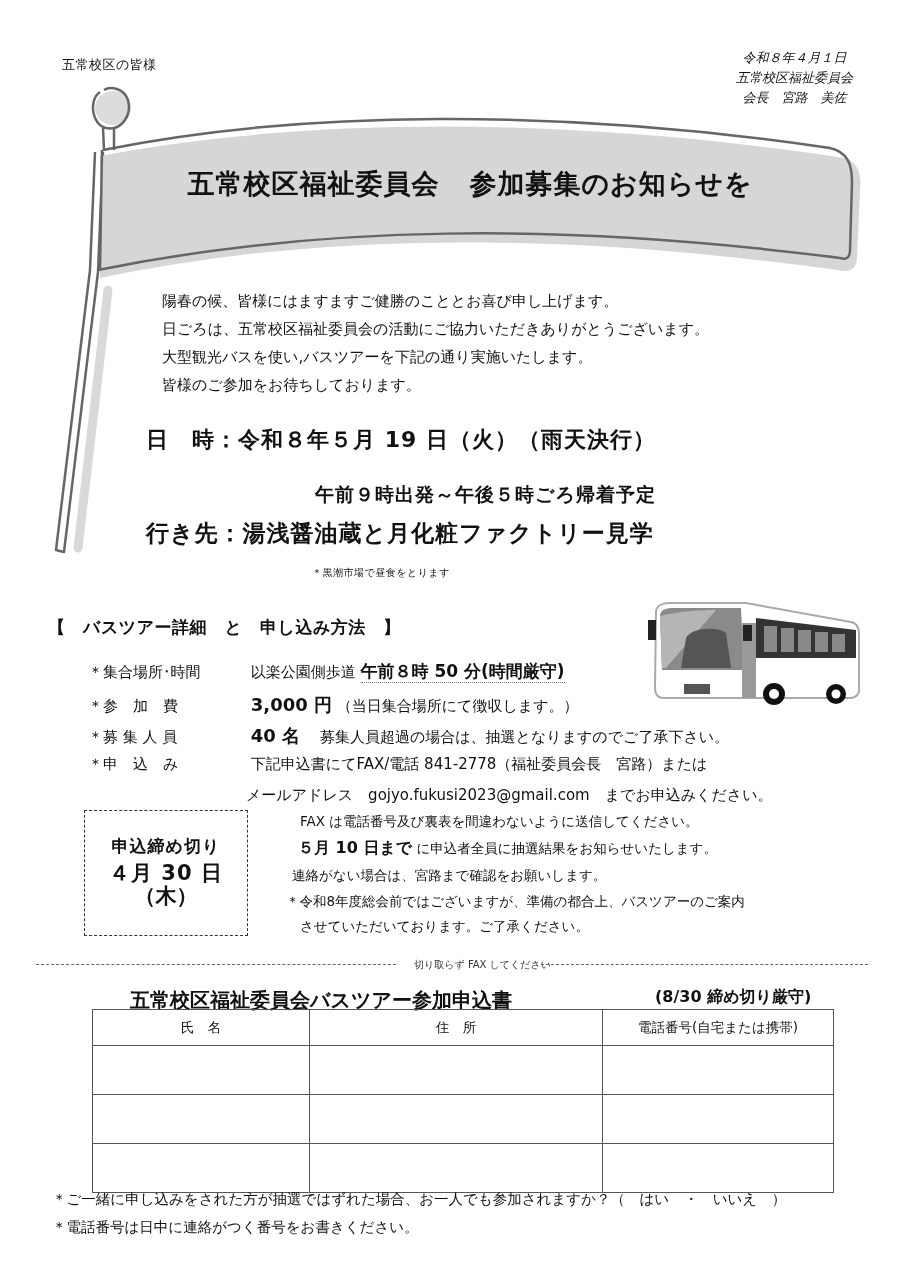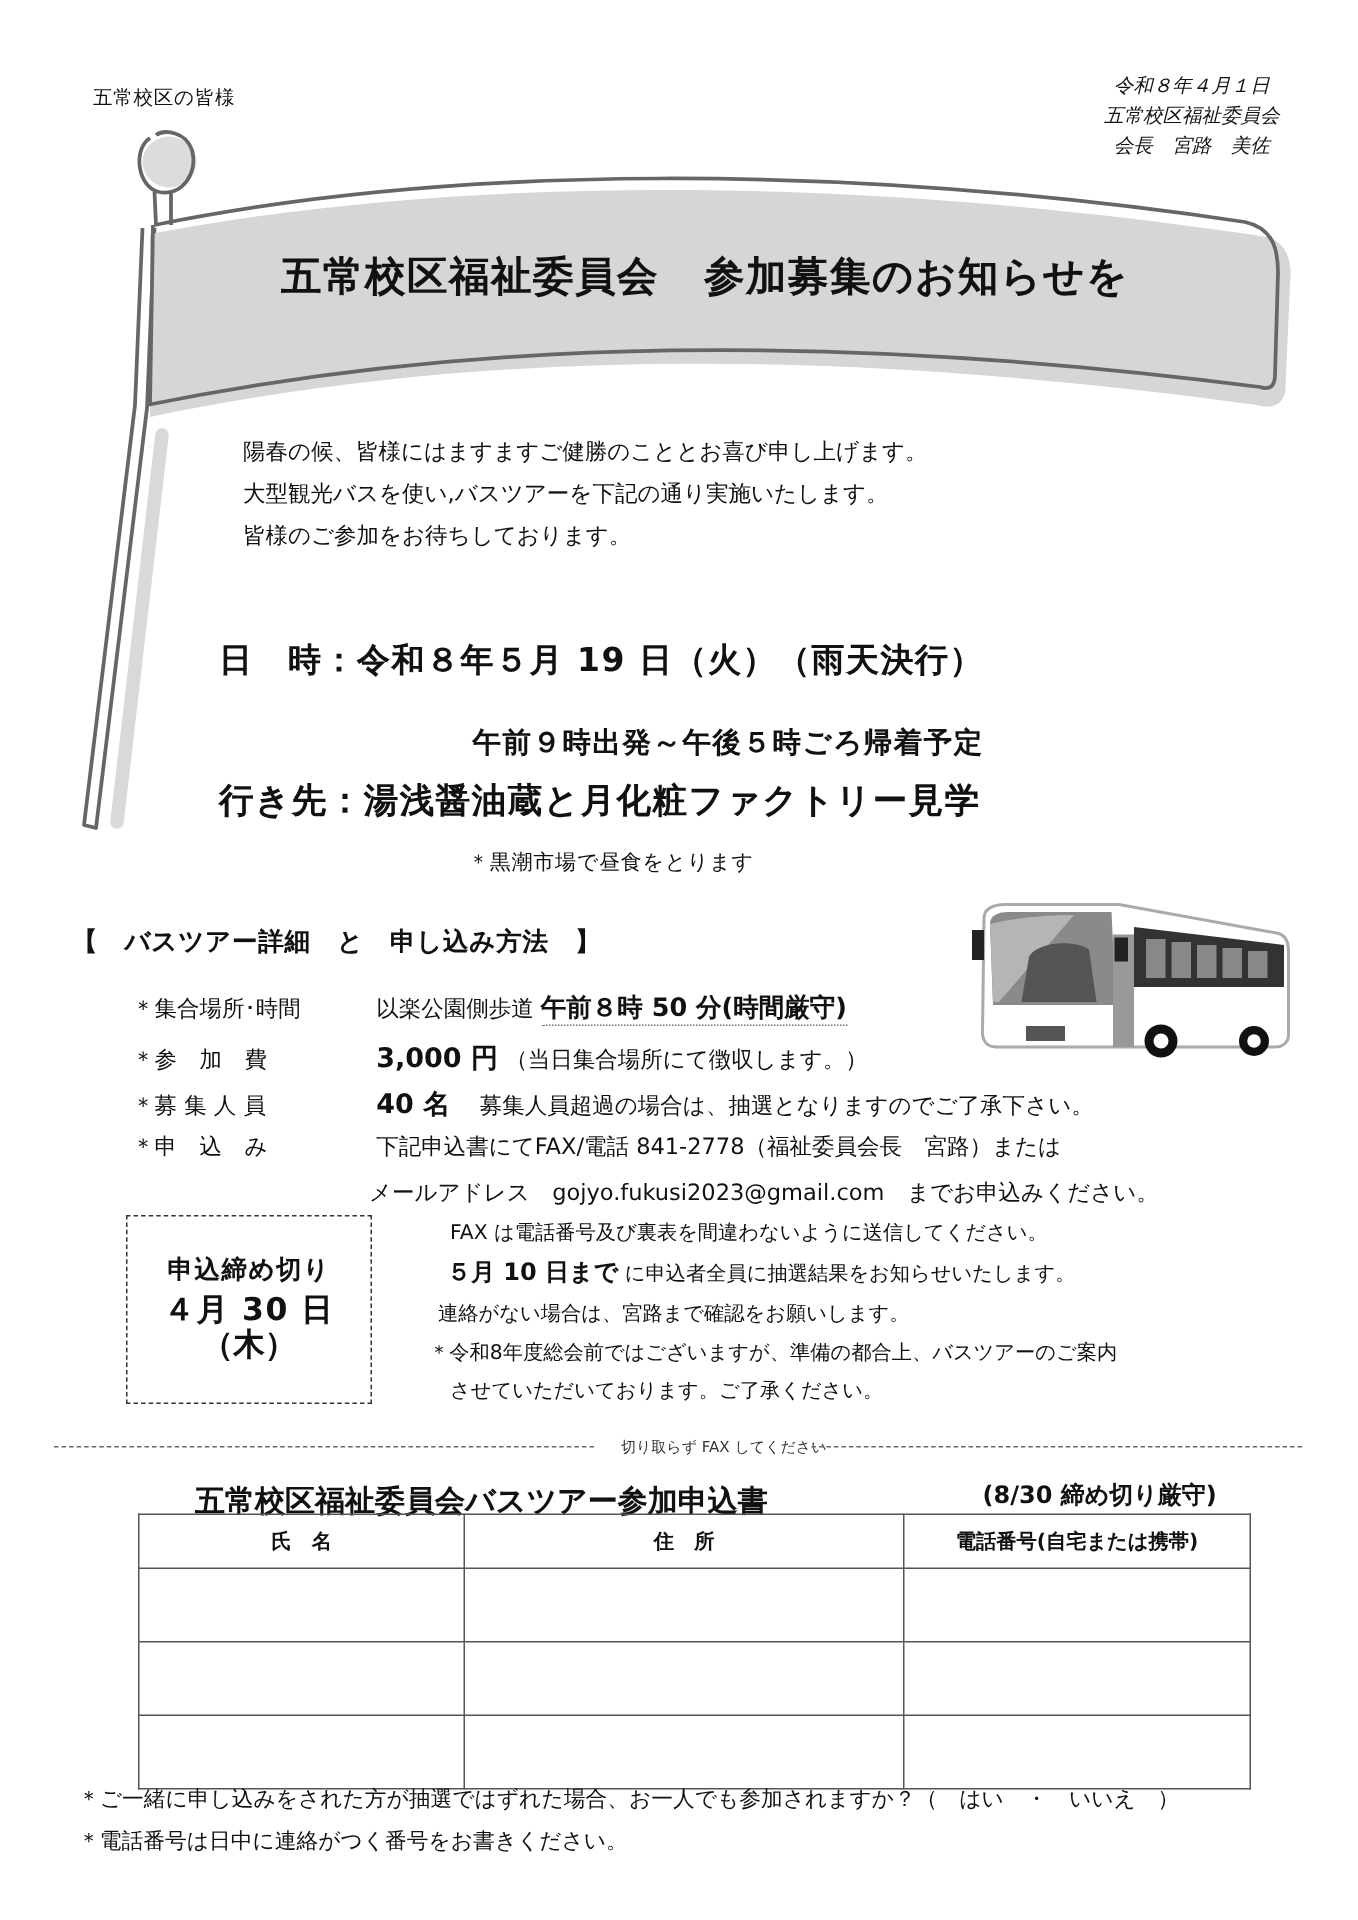--- a/index.html
+++ b/index.html
@@ -19,21 +19,21 @@
     font-size: 27px; font-weight: bold; letter-spacing: 1px; color: #111;
   }
   .banner-title .gap { display: inline-block; width: 30px; }
 
   .greeting { left: 162px; top: 287px; font-size: 15px; line-height: 28px; }
   .greeting div { white-space: nowrap; }
 
   .schedule { left: 146px; top: 425px; font-size: 22px; font-weight: bold; letter-spacing: 1px; }
   .schedule-sub { left: 315px; top: 466px; font-size: 19px; font-weight: bold; letter-spacing: 1px; margin-top: 16px; }
   .destination { left: 146px; top: 518px; font-size: 23px; font-weight: bold; letter-spacing: 1px; }
-  .lunch-note { left: 312px; top: 566px; font-size: 14px; letter-spacing: 0.5px; }
+  .lunch-note { left: 312px; top: 566px; font-size: 10px; letter-spacing: 0.5px; }
 
   .details-heading { left: 48px; top: 616px; font-size: 17px; font-weight: bold; letter-spacing: 0.5px; }
 
   .detail-row { left: 88px; font-size: 15px; white-space: nowrap; }
   .detail-row .lbl { display: inline-block; width: 158px; }
   .detail-row .val-strong { font-size: 18px; font-weight: bold; }
   .underline-dotted { border-bottom: 1.5px dotted #777; padding-bottom: 1px; font-size: 17px; font-weight: bold; }
 
   .detail-cont { left: 246px; font-size: 15px; white-space: nowrap; }
 
@@ -53,21 +53,21 @@
   .cut-line .label { position: absolute; left: 370px; top: 0; font-size: 10px; background: #fff; padding: 0 8px; color: #333; }
 
   .form-title { left: 130px; top: 987px; font-size: 20px; font-weight: bold; }
   .form-deadline { left: 655px; top: 987px; font-size: 16px; font-weight: bold; }
 
   table.form {
     position: absolute; left: 92px; top: 1009px; width: 742px;
     border-collapse: collapse; font-size: 13.5px;
   }
   table.form th, table.form td { border: 1px solid #555; }
-  table.form th { height: 33px; font-weight: bold; }
+  table.form th { height: 33px; font-weight: normal; }
   table.form td { height: 46px; }
 
   .footnote { left: 52px; font-size: 14.5px; white-space: nowrap; }
 </style>
 </head>
 <body>
 
 <svg class="flag" width="905" height="600" viewBox="0 0 905 600">
 
   <path d="M108 290 L78 548" stroke="#d9d9d9" stroke-width="9" fill="none" stroke-linecap="round"></path>
@@ -91,20 +91,21 @@
   <div>五常校区福祉委員会</div>
   <div>会長　宮路　美佐</div>
 </div>
 
 <div class="abs banner-title">
   <span>五常校区福祉委員会</span><span class="gap"></span><span>参加募集のお知らせを</span>
 </div>
 
 <div class="abs greeting">
   <div>陽春の候、皆様にはますますご健勝のこととお喜び申し上げます。</div>
+  <div>日ごろは、五常校区福祉委員会の活動にご協力いただきありがとうございます。</div>
   <div>大型観光バスを使い,バスツアーを下記の通り実施いたします。</div>
   <div>皆様のご参加をお待ちしております。</div>
 </div>
 
 <div class="abs schedule">日　時：令和８年５月 19 日（火）（雨天決行）</div>
 <div class="abs schedule-sub">午前９時出発～午後５時ごろ帰着予定</div>
 <div class="abs destination">行き先：湯浅醤油蔵と月化粧ファクトリー見学</div>
 <div class="abs lunch-note">＊黒潮市場で昼食をとります</div>
 
 <div class="abs details-heading">【　バスツアー詳細　と　申し込み方法　】</div>

